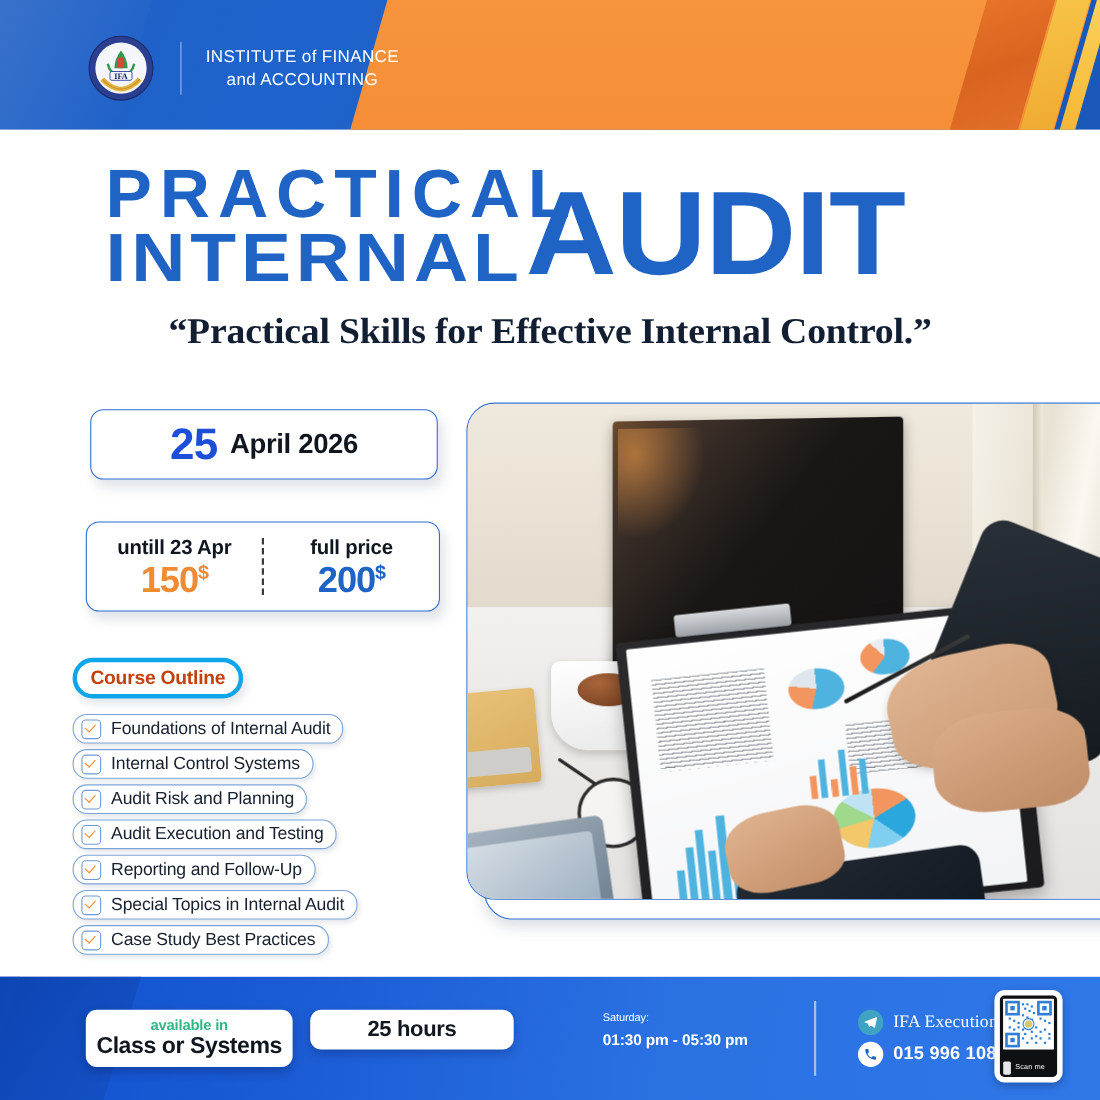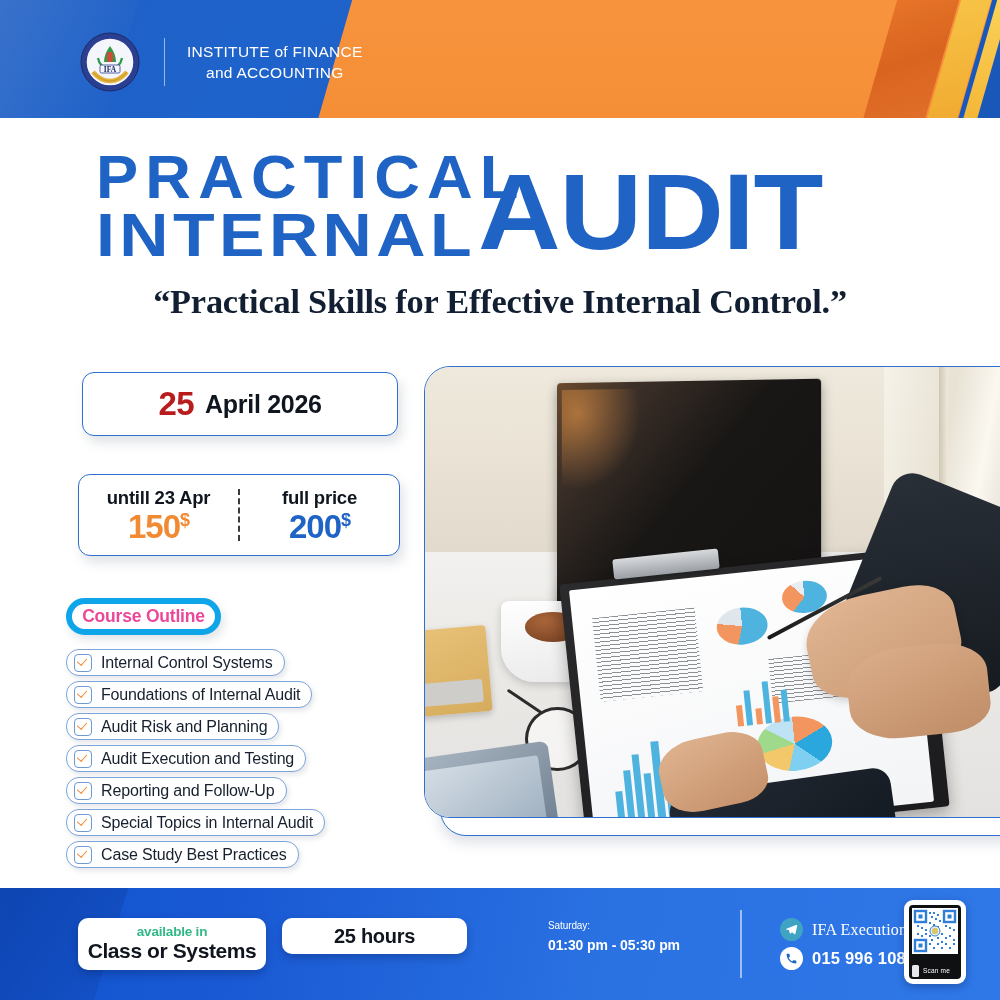--- a/index.html
+++ b/index.html
@@ -85,40 +85,40 @@
   }
 
   
   .card{
     position:absolute;background:#ffffff;border:1.6px solid #2f6fd0;
     border-radius:12px;box-shadow:4px 7px 11px rgba(80,95,120,.17);
     box-sizing:border-box;
   }
   .date-card{left:82px;top:372px;width:316px;height:64px;
     display:flex;align-items:center;justify-content:center;}
-  .date-day{font-size:33px;font-weight:bold;color:#b91c1c;letter-spacing:-.5px;margin-right:11px;}
+  .date-day{font-size:40px;font-weight:bold;color:#1d4ed8;letter-spacing:-.5px;margin-right:11px;}
   .date-rest{font-size:25px;font-weight:bold;color:#10161f;letter-spacing:-.3px;}
 
   .price-card{left:78px;top:474px;width:322px;height:82px;display:flex;align-items:stretch;}
   .price-col{flex:1;display:flex;flex-direction:column;align-items:center;justify-content:center;}
   .price-lbl{font-size:18.5px;font-weight:bold;color:#10161f;letter-spacing:-.2px;margin-bottom:1px;}
   .price-val{font-size:33px;font-weight:bold;letter-spacing:-1px;line-height:1;}
   .price-val sup{font-size:18px;vertical-align:super;font-weight:bold;}
   .p-early{color:#f08a33;}
   .p-full{color:#1f63c4;}
   .price-sep{
     width:0;border-left:2.2px dashed #3a3a3a;margin:14px 0;align-self:stretch;
   }
 
   .outline-pill{
     position:absolute;left:66px;top:598px;width:155px;height:37px;
-    border:6px solid #0ea5e9;border-radius:20px;background:#fff;
+    border:4px solid #0ea5e9;border-radius:20px;background:#fff;
     box-shadow:3px 5px 8px rgba(80,95,120,.16);
     display:flex;align-items:center;justify-content:center;
-    font-size:17.5px;font-weight:bold;color:#ec4899;letter-spacing:-.2px;
+    font-size:17.5px;font-weight:bold;color:#c2410c;letter-spacing:-.2px;
     box-sizing:border-box;
   }
 
   .outline-list{position:absolute;left:66px;top:649px;width:340px;}
   .outline-item{
     display:flex;align-items:center;height:27px;margin-bottom:5px;
     border:1.3px solid #7da4d9;border-radius:13px;background:#fff;
     box-shadow:2px 3px 5px rgba(80,95,120,.15);
     padding:0 11px 0 7px;box-sizing:border-box;width:auto;align-self:flex-start;
   }
@@ -339,27 +339,27 @@
       </div>
     </div>
   </div>
 
   <div class="outline-pill">Course Outline</div>
 
   <div class="outline-list">
     <div class="outline-row">
         <div class="outline-item">
       <span class="chk"></span>
+      <span class="outline-txt">Foundations of Internal Audit</span>
+    </div>
+      </div>
+    <div class="outline-row">
+        <div class="outline-item">
+      <span class="chk"></span>
       <span class="outline-txt">Internal Control Systems</span>
-    </div>
-      </div>
-    <div class="outline-row">
-        <div class="outline-item">
-      <span class="chk"></span>
-      <span class="outline-txt">Foundations of Internal Audit</span>
     </div>
       </div>
     <div class="outline-row">
         <div class="outline-item">
       <span class="chk"></span>
       <span class="outline-txt">Audit Risk and Planning</span>
     </div>
       </div>
     <div class="outline-row">
         <div class="outline-item">

